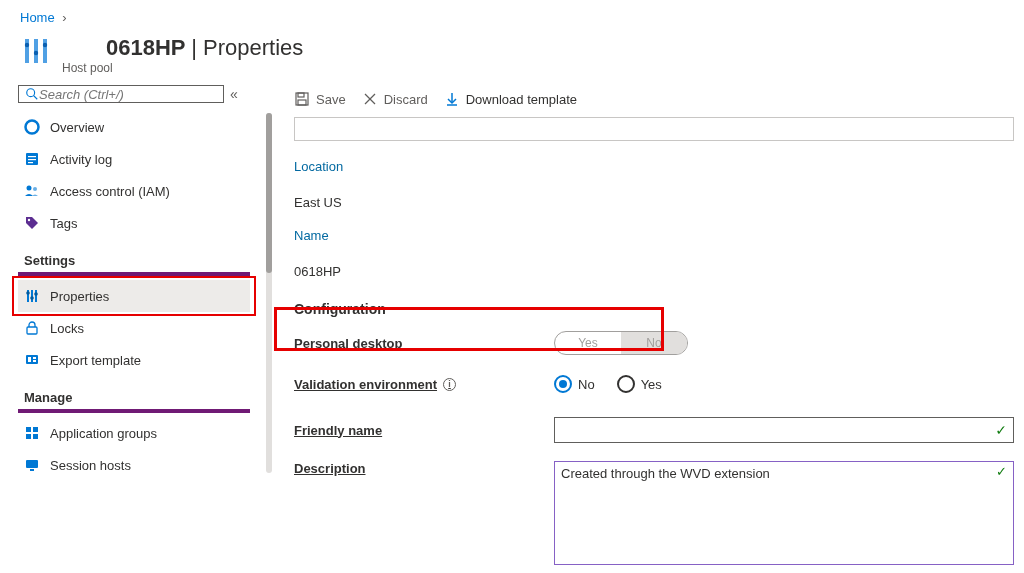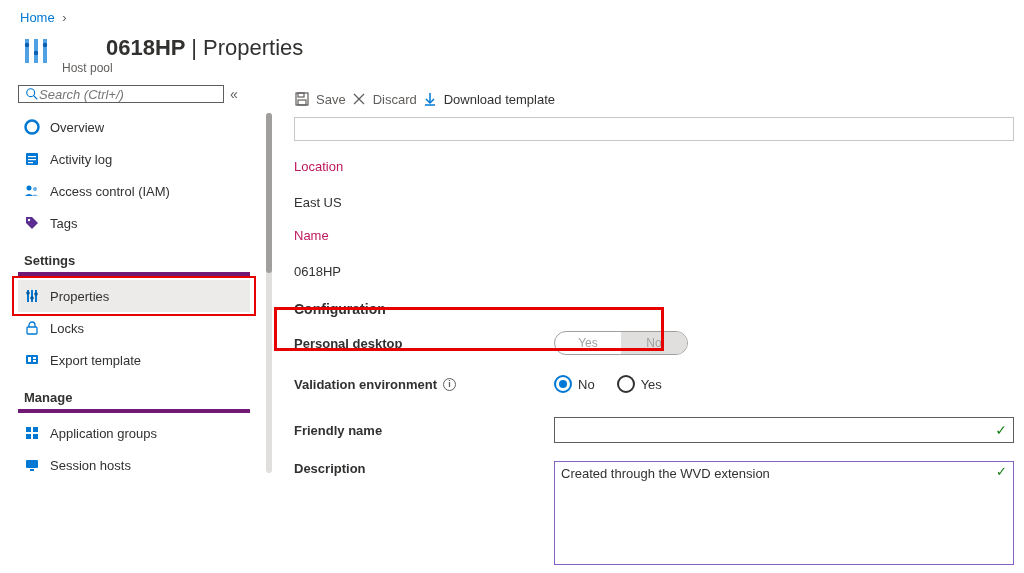--- a/index.html
+++ b/index.html
@@ -30,37 +30,37 @@
   .section-h { font-size: 13px; font-weight: 600; color: #323130; padding: 14px 6px 4px 6px; border-bottom: 4px solid #701a75; margin-bottom: 4px; }
 
   .highlight-red-sidebar { position: relative; }
   .highlight-red-sidebar::after { content: ""; position: absolute; left: -6px; right: -6px; top: -4px; bottom: -4px; border: 2px solid #e60000; pointer-events: none; }
 
   .scroll-strip { width: 10px; flex-shrink: 0; margin-left: 14px; position: relative; }
   .scroll-track { position: absolute; left: 2px; top: 28px; width: 6px; height: 360px; background: #e1dfdd; border-radius: 3px; }
   .scroll-thumb { position: absolute; left: 2px; top: 28px; width: 6px; height: 160px; background: #a19f9d; border-radius: 3px; }
 
   .main { flex: 1; padding: 0 0 0 20px; position: relative; }
-  .toolbar { display: flex; align-items: center; gap: 5px; padding: 6px 0 10px 0; color: #605e5c; font-size: 13px; }
+  .toolbar { display: flex; align-items: center; gap: 16px; padding: 6px 0 10px 0; color: #605e5c; font-size: 13px; }
   .toolbar .btn { display: flex; align-items: center; gap: 6px; cursor: pointer; }
   .toolbar .btn.app { color: #323130; }
 
   .pill-input { border: 1px solid #c8c6c4; height: 24px; }
   .pill-wide { width: 720px; }
 
   .link { color: #0078d4; cursor: pointer; font-size: 13px; }
 
-  .field-label { color: #be185d; font-size: 13px; margin-top: 18px; }
+  .field-label { color: #0369a1; font-size: 13px; margin-top: 18px; }
   .field-value { color: #323130; font-size: 13px; margin-top: 21px; }
 
   .section-title { font-weight: 600; font-size: 14px; color: #323130; margin-top: 22px; }
 
   .form-row { display: flex; align-items: center; margin-top: 14px; }
   .form-row .lbl { width: 260px; color: #605e5c; font-size: 13px; display: flex; align-items: center; gap: 6px; }
-  .form-row .lbl.strong { color: #323130; font-weight: 600; }
+  .form-row .lbl.strong { color: #323130; font-weight: 600; text-decoration: underline; }
   .form-row .ctrl { flex: 1; }
 
   .toggle-pill { display: inline-flex; border: 1px solid #a19f9d; border-radius: 14px; overflow: hidden; height: 24px; width: 134px; }
   .toggle-half { flex: 1; text-align: center; line-height: 22px; font-size: 12px; color: #a19f9d; }
   .toggle-half.sel { background: #e1dfdd; }
 
   .radios { display: flex; gap: 22px; align-items: center; }
   .radio { display: flex; align-items: center; gap: 6px; cursor: pointer; font-size: 13px; }
   .radio-circle { width: 18px; height: 18px; border-radius: 50%; border: 2px solid #323130; display: flex; align-items: center; justify-content: center; }
   .radio-circle.checked { border-color: #0078d4; }

